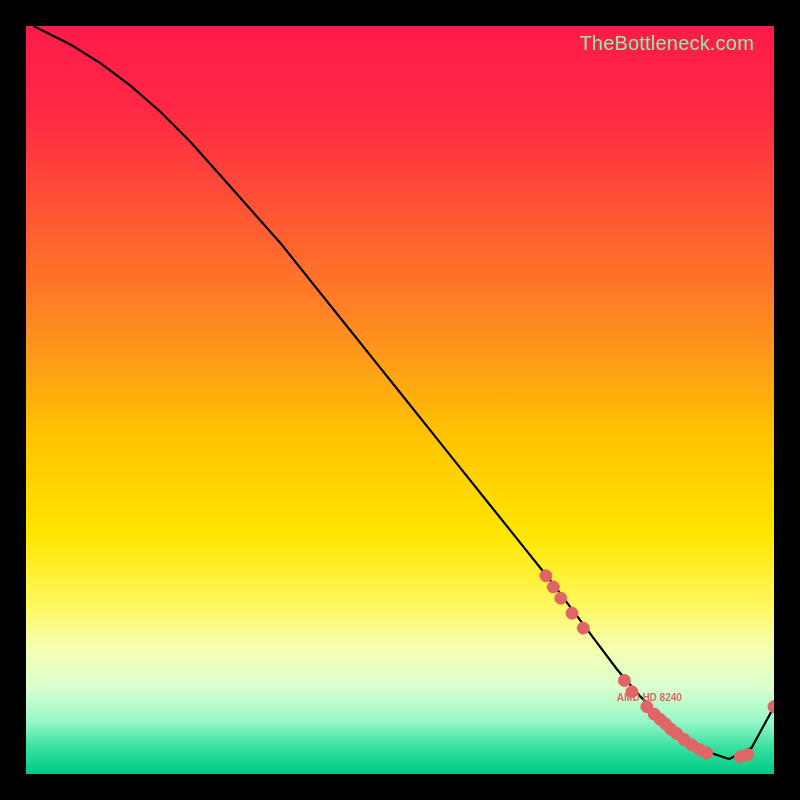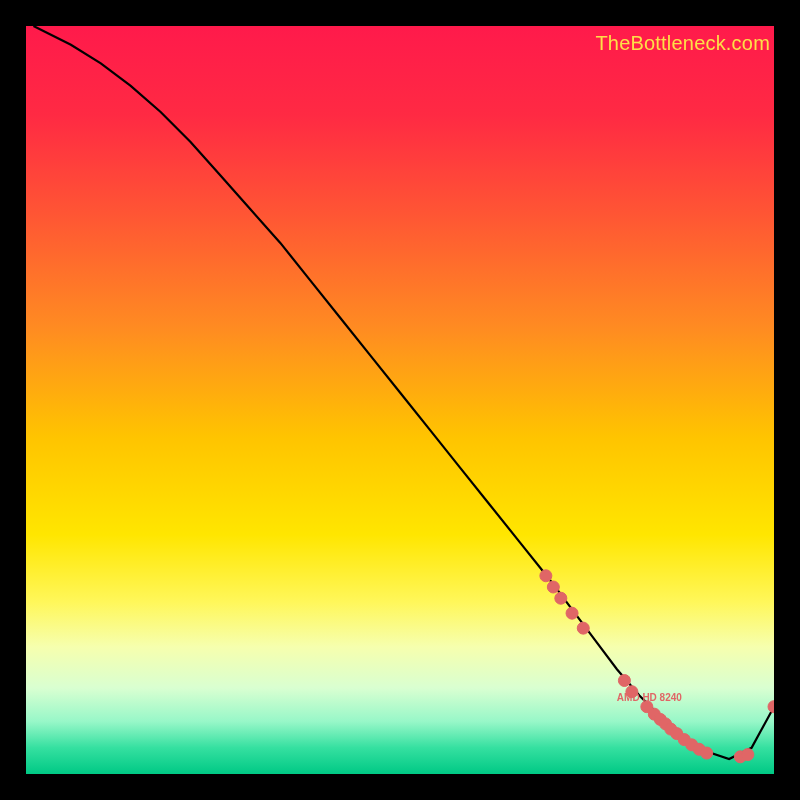--- a/index.html
+++ b/index.html
@@ -29,22 +29,22 @@
   .gradient {
     position: absolute;
     left: 0;
     top: 0;
     width: 748px;
     height: 748px;
   }
   .watermark {
     position: absolute;
     top: 6px;
-    right: 4px;
-    color: #fde047;
+    right: 20px;
+    color: #86efac;
     font-size: 20px;
     font-weight: 500;
     letter-spacing: 0.2px;
     user-select: none;
   }
   svg { display: block; }
 </style>
 </head>
 <body>
 

